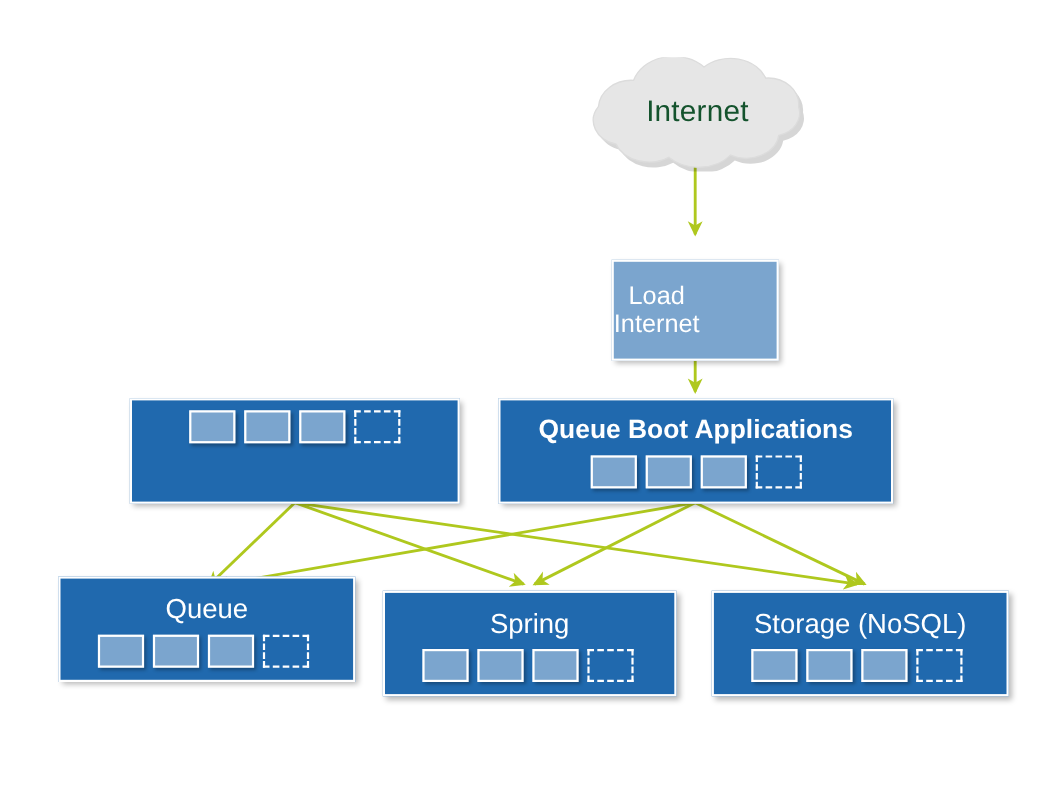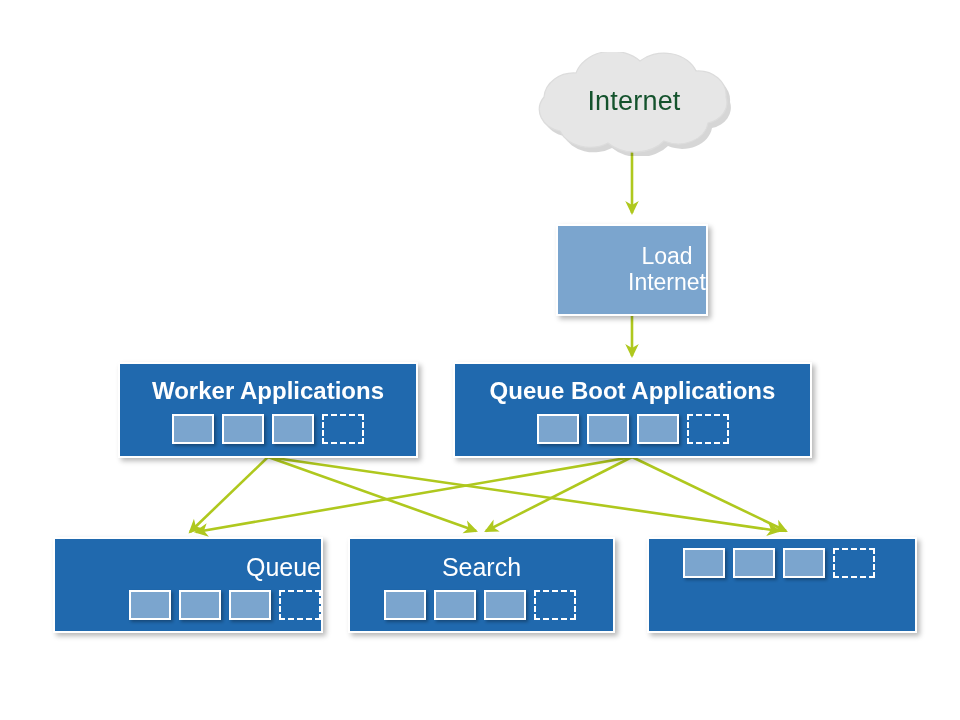--- a/index.html
+++ b/index.html
@@ -58,25 +58,25 @@
   .node-title {
     color: #ffffff;
     text-align: center;
     white-space: nowrap;
     line-height: 1.12;
   }
 
   
   #load-balancer {
     left: 556px;
-    top: 224px;
+    top: 236px;
     width: 152px;
     height: 92px;
     background: #7ba5ce;
-    align-items: flex-end;
+    align-items: flex-start;
     justify-content: center;
   }
   #load-balancer .node-title {
     font-size: 23px;
   }
 
   
   .tier {
     background: #2069ae;
   }
@@ -109,21 +109,21 @@
   }
   .instance.placeholder {
     background: transparent;
     border: 2px dashed #ffffff;
     box-shadow: none;
   }
 
   
   #worker-applications   { left: 118px; top: 362px; width: 300px; height: 96px; }
   #spring-boot-applications { left: 453px; top: 362px; width: 359px; height: 96px; }
-  #queue                 { left: 53px;  top: 537px; width: 270px; height: 96px; align-items: flex-end; }
+  #queue                 { left: 53px;  top: 524px; width: 270px; height: 96px; }
   #search                { left: 348px; top: 537px; width: 267px; height: 96px; }
   #storage               { left: 647px; top: 537px; width: 270px; height: 96px; }
 
   
   #arrows {
     position: absolute;
     left: 0;
     top: 0;
     width: 960px;
     height: 720px;
@@ -186,21 +186,20 @@
   </div>
 
   <div id="load-balancer" class="node">
     <div class="node-title">
       <span>Load</span><br>
       <span>Internet</span>
     </div>
   </div>
 
   <div id="worker-applications" class="node tier">
-    <div class="node-title">Worker Applications</div>
     <div class="instances center">
       <div class="instance"></div>
       <div class="instance"></div>
       <div class="instance"></div>
       <div class="instance placeholder"></div>
     </div>
   </div>
 
   <div id="spring-boot-applications" class="node tier">
     <div class="node-title">Queue Boot Applications</div>
@@ -216,30 +215,31 @@
     <div class="node-title">Queue</div>
     <div class="instances left">
       <div class="instance"></div>
       <div class="instance"></div>
       <div class="instance"></div>
       <div class="instance placeholder"></div>
     </div>
   </div>
 
   <div id="search" class="node tier plain">
-    <div class="node-title">Search</div>
+    <div class="node-title">Spring</div>
     <div class="instances left">
       <div class="instance"></div>
       <div class="instance"></div>
       <div class="instance"></div>
       <div class="instance placeholder"></div>
     </div>
   </div>
 
   <div id="storage" class="node tier plain">
+    <div class="node-title">Storage (NoSQL)</div>
     <div class="instances left">
       <div class="instance"></div>
       <div class="instance"></div>
       <div class="instance"></div>
       <div class="instance placeholder"></div>
     </div>
   </div>
 
 </div>
 

